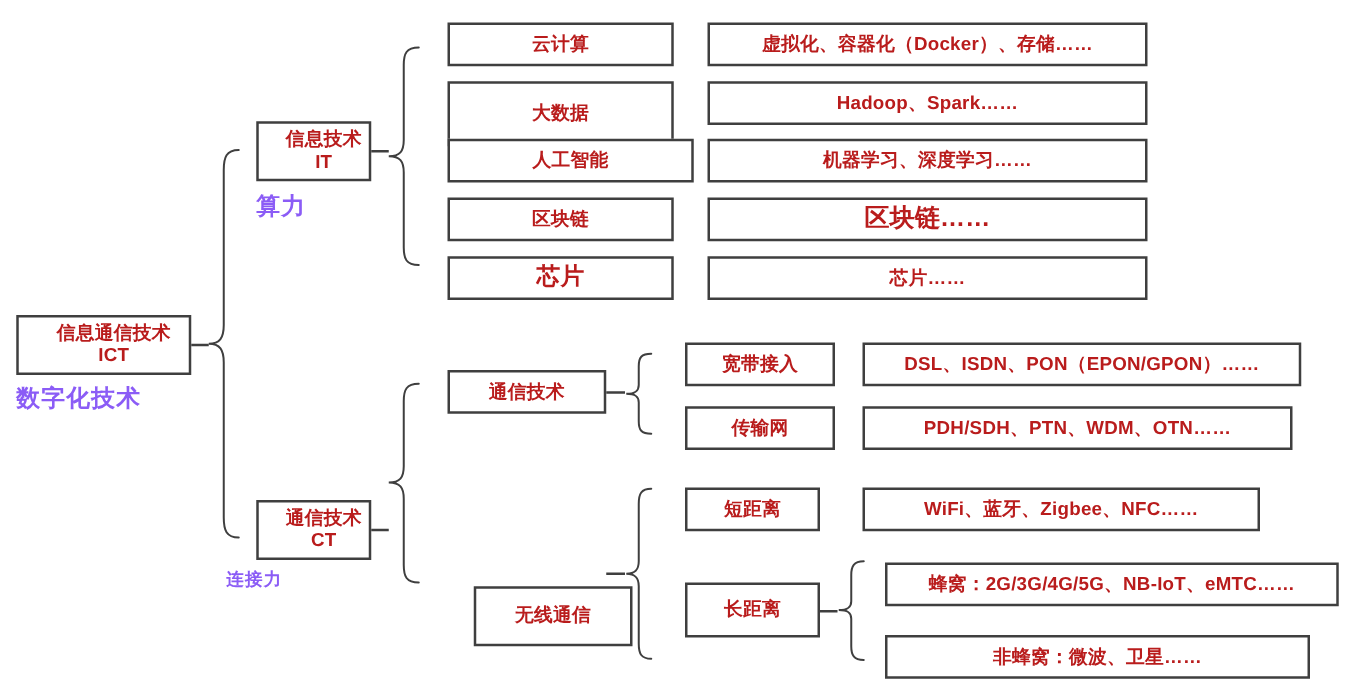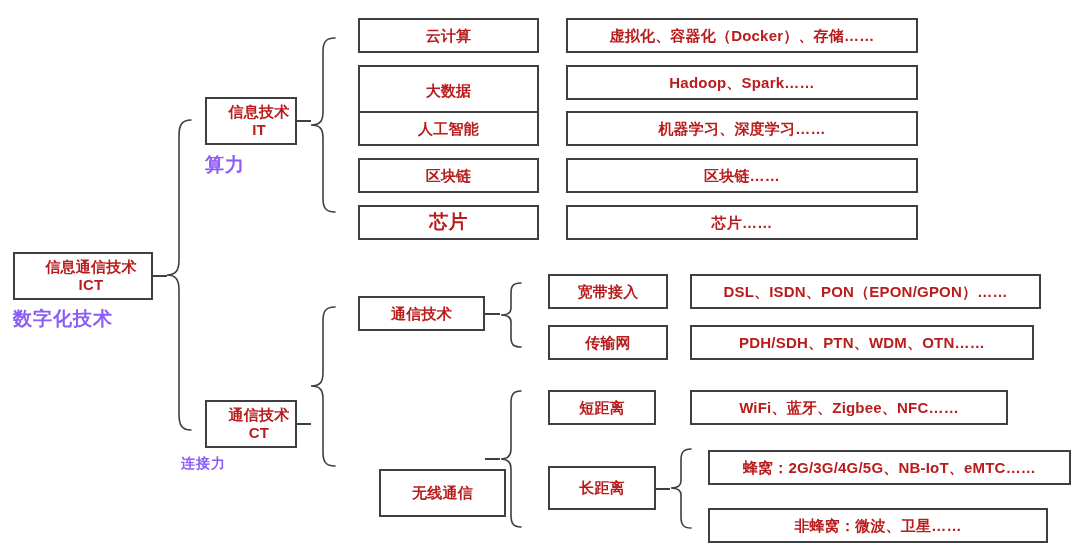--- a/index.html
+++ b/index.html
@@ -80,28 +80,28 @@
   <div class="connector" style="left:297px; top:120px; width:14px; height:2px;"></div>
 
   <div class="brace" style="left:310px; top:36px;">
     <svg width="26" height="180" viewBox="0 0 26 180">
       <path d="M25,2 C15,2 13,7 13,16 L13,76 C13,85 10,89 1,89 C10,89 13,93 13,102 L13,162 C13,171 15,176 25,176" fill="none" stroke="#3f3f3f" stroke-width="1.6" stroke-linecap="round"></path>
     </svg>
   </div>
 
   <div class="node" style="left:358px; top:18px; width:181px; height:35px; font-size:15px;">云计算</div>
   <div class="node" style="left:358px; top:65px; width:181px; height:52px; font-size:15px;">大数据</div>
-  <div class="node" style="left:358px; top:111px; width:181px; height:35px; font-size:15px;">人工智能</div>
+  <div class="node" style="left:358px; top:111px; width:197px; height:35px; font-size:15px;">人工智能</div>
   <div class="node" style="left:358px; top:158px; width:181px; height:35px; font-size:15px;">区块链</div>
   <div class="node" style="left:358px; top:205px; width:181px; height:35px; font-size:19px;">芯片</div>
 
   <div class="node" style="left:566px; top:18px; width:352px; height:35px; font-size:15px;">虚拟化、容器化（Docker）、存储……</div>
   <div class="node" style="left:566px; top:65px; width:352px; height:35px; font-size:15px;">Hadoop、Spark……</div>
   <div class="node" style="left:566px; top:111px; width:352px; height:35px; font-size:15px;">机器学习、深度学习……</div>
-  <div class="node" style="left:566px; top:158px; width:352px; height:35px; font-size:15px;">区块链……</div>
+  <div class="node" style="left:566px; top:158px; width:352px; height:35px; font-size:20px;">区块链……</div>
   <div class="node" style="left:566px; top:205px; width:352px; height:35px; font-size:15px;">芯片……</div>
 
   <div class="node two-line" style="left:205px; top:400px; width:92px; height:48px; font-size:15px;">
     <span>通信技术</span>
     <span>CT</span>
   </div>
   <div class="red-label" style="left:181px; top:455px; width:108px; font-size:14px;">连接力</div>
 
   <div class="connector" style="left:297px; top:423px; width:14px; height:2px;"></div>
 

